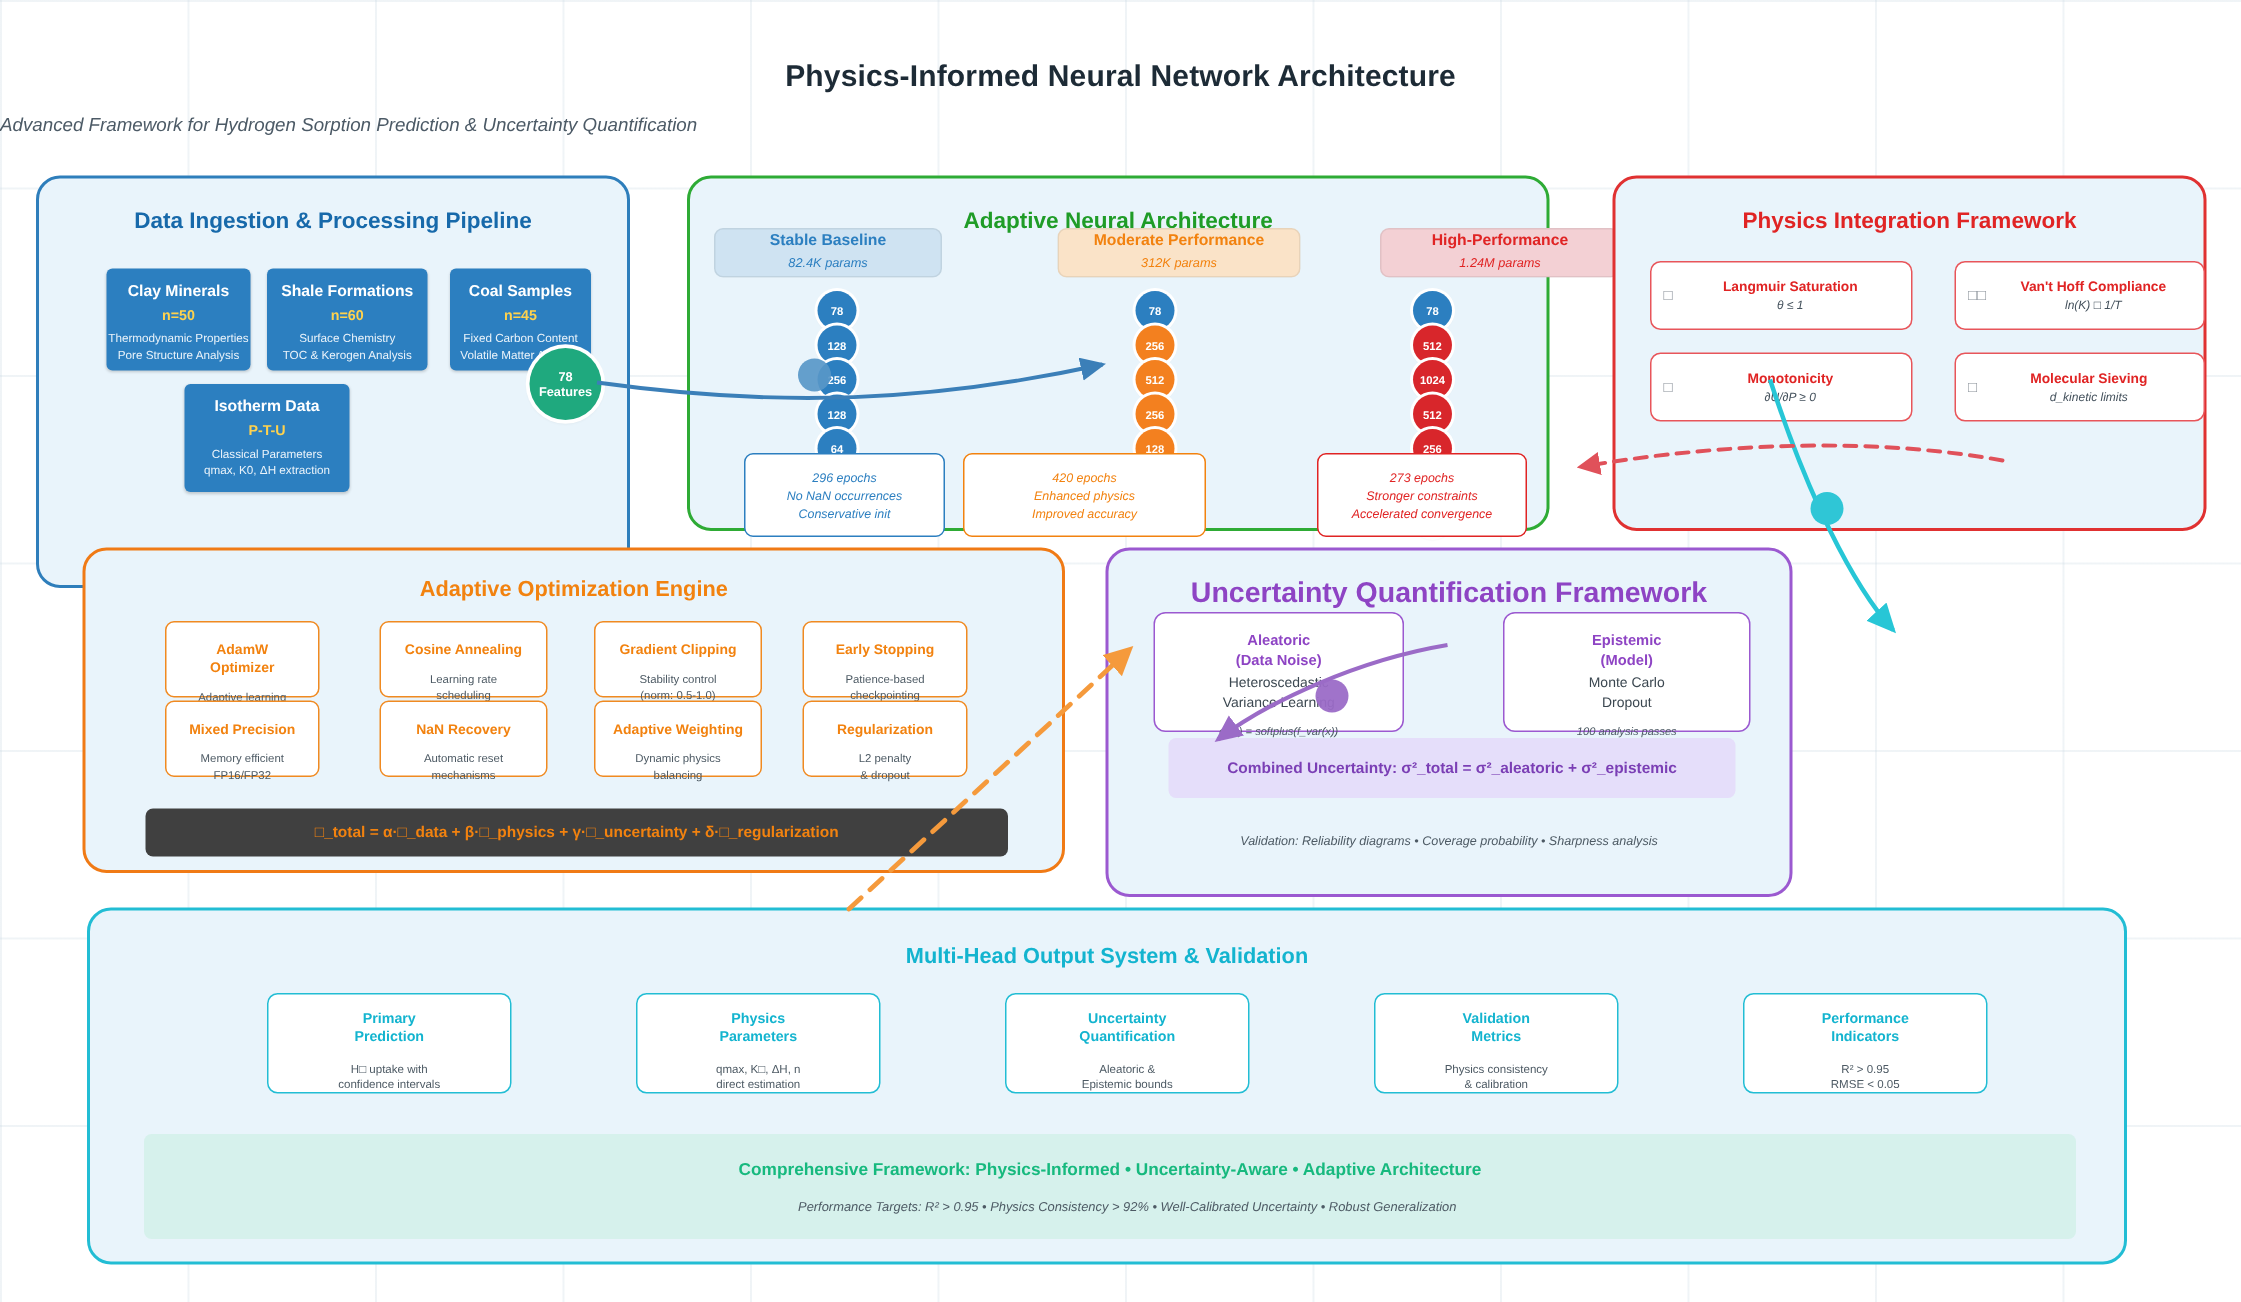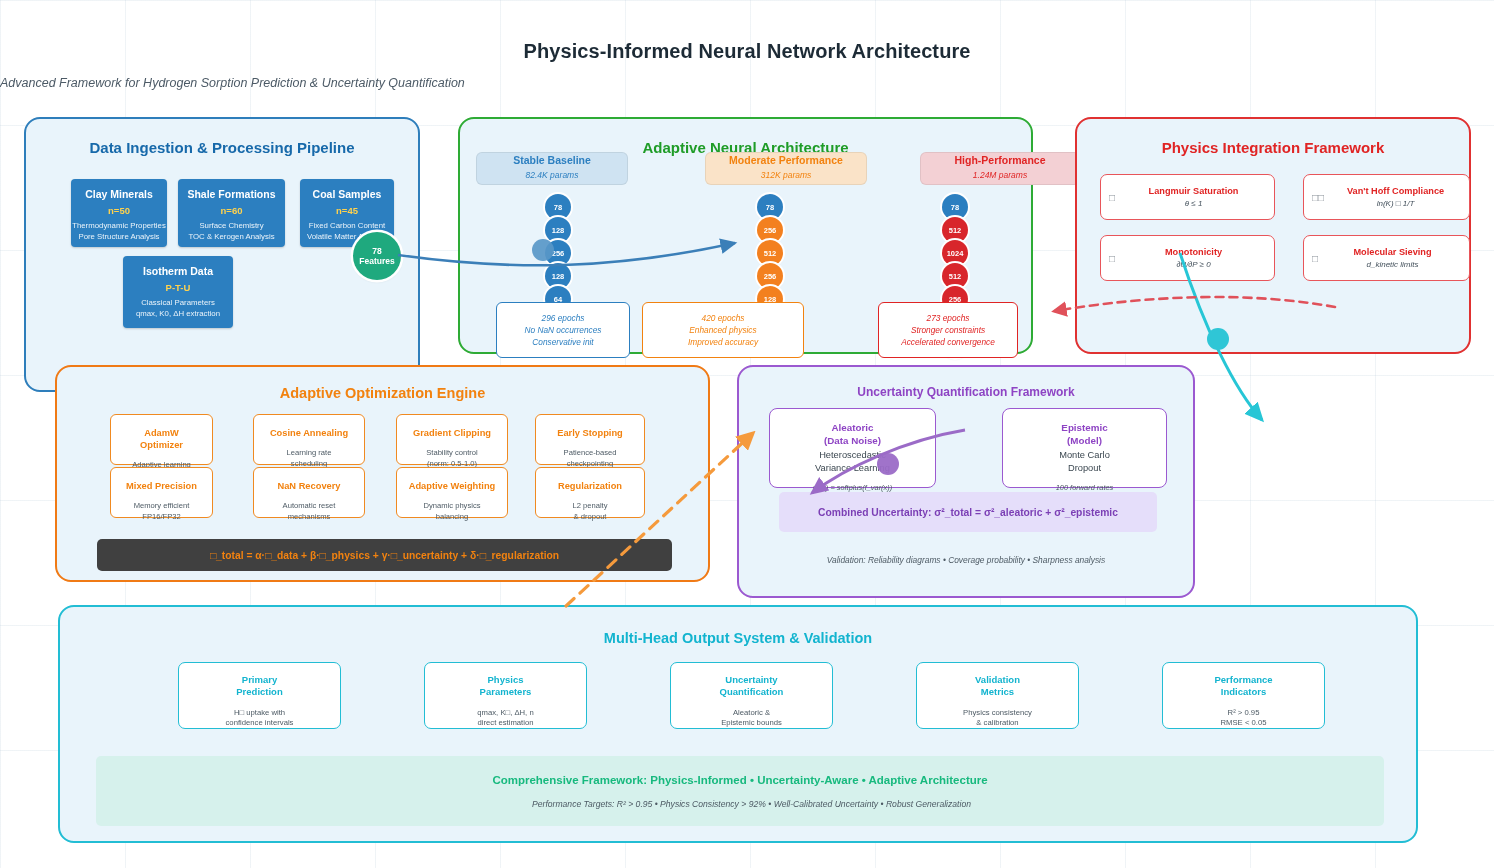--- a/index.html
+++ b/index.html
@@ -114,21 +114,21 @@
 
   #loss-bar {
     position: absolute; left: 40px; top: 172px; width: 575px; height: 32px;
     background: #404040; border-radius: 5px; display: flex; align-items: center;
     justify-content: center; font-size: 10.3px; font-weight: bold; color: #f2820f;
   }
 
   
   #p-unc { left: 737px; top: 365px; width: 458px; height: 233px;
            border-color: #9b59d0; }
-  #p-unc .panel-title { top: 18px; color: #8e44c4; font-size: 12px; }
+  #p-unc .panel-title { top: 18px; color: #8e44c4; font-size: 19px; }
 
   .unc-card {
     position: absolute; background: #fff; border: 1.8px solid #9b59d0;
     border-radius: 8px; text-align: center; padding-top: 12px;
   }
   .unc-t { font-size: 9.8px; font-weight: bold; color: #8e44c4; line-height: 1.35; }
   .unc-b { font-size: 9.3px; color: #3b4750; line-height: 1.35; margin-top: 2px; }
   .unc-f { font-size: 7.4px; font-style: italic; color: #4d5a64; margin-top: 8px; }
 
   #comb-bar {
@@ -325,21 +325,21 @@
     <div class="panel-title">Uncertainty Quantification Framework</div>
     <div id="unc-holder">
         <div class="unc-card abs" style="left: 30px; top: 41px; width: 167px; height: 80px;">
           <div class="unc-t">Aleatoric<br>(Data Noise)</div>
           <div class="unc-b">Heteroscedastic<br>Variance Learning</div>
           <div class="unc-f">σ²(x) = softplus(f_var(x))</div>
         </div>
         <div class="unc-card abs" style="left: 263px; top: 41px; width: 165px; height: 80px;">
           <div class="unc-t">Epistemic<br>(Model)</div>
           <div class="unc-b">Monte Carlo<br>Dropout</div>
-          <div class="unc-f">100 forward rates</div>
+          <div class="unc-f">100 analysis passes</div>
         </div>
       </div>
     <div id="comb-bar">Combined Uncertainty: σ²_total = σ²_aleatoric + σ²_epistemic</div>
     <div id="unc-valid">Validation: Reliability diagrams • Coverage probability • Sharpness analysis</div>
   </div>
 
   <div class="panel abs" id="p-out">
     <div class="panel-title">Multi-Head Output System &amp; Validation</div>
     <div id="out-holder">
         <div class="out-card abs" style="left: 118px;">

